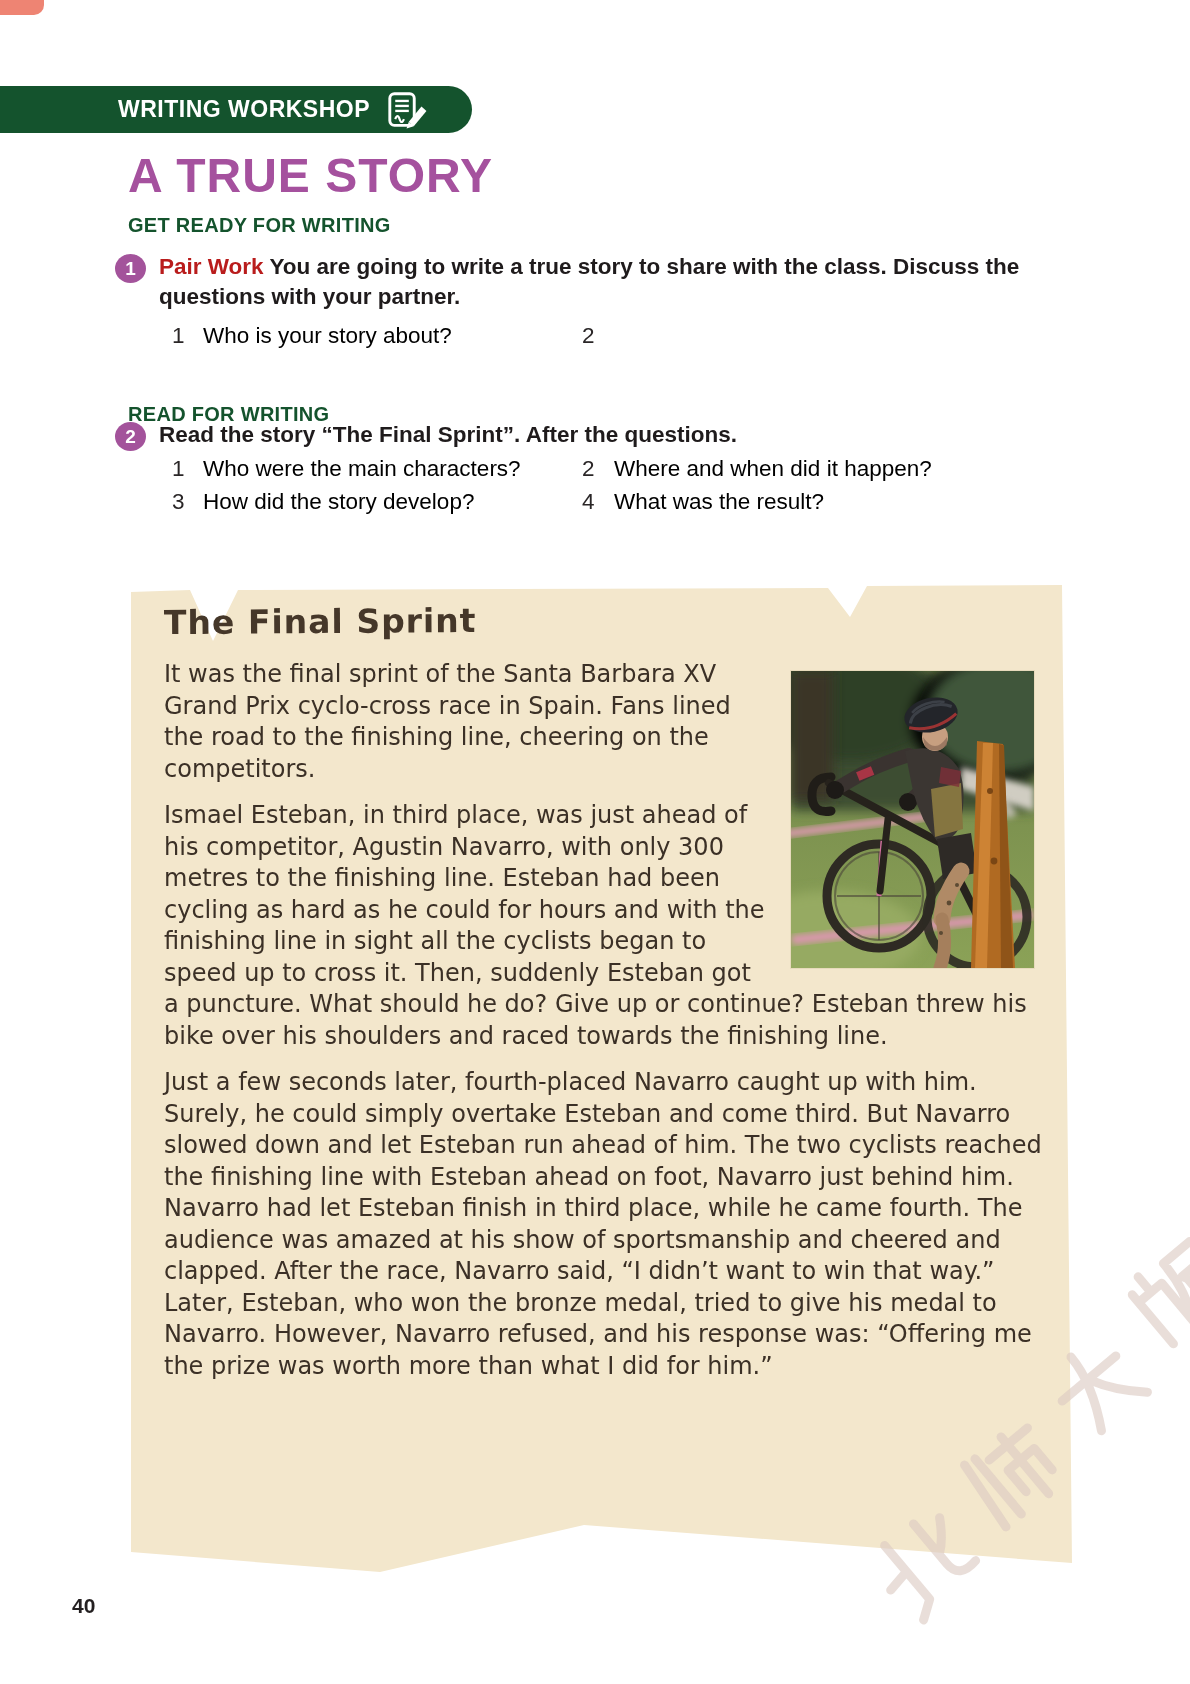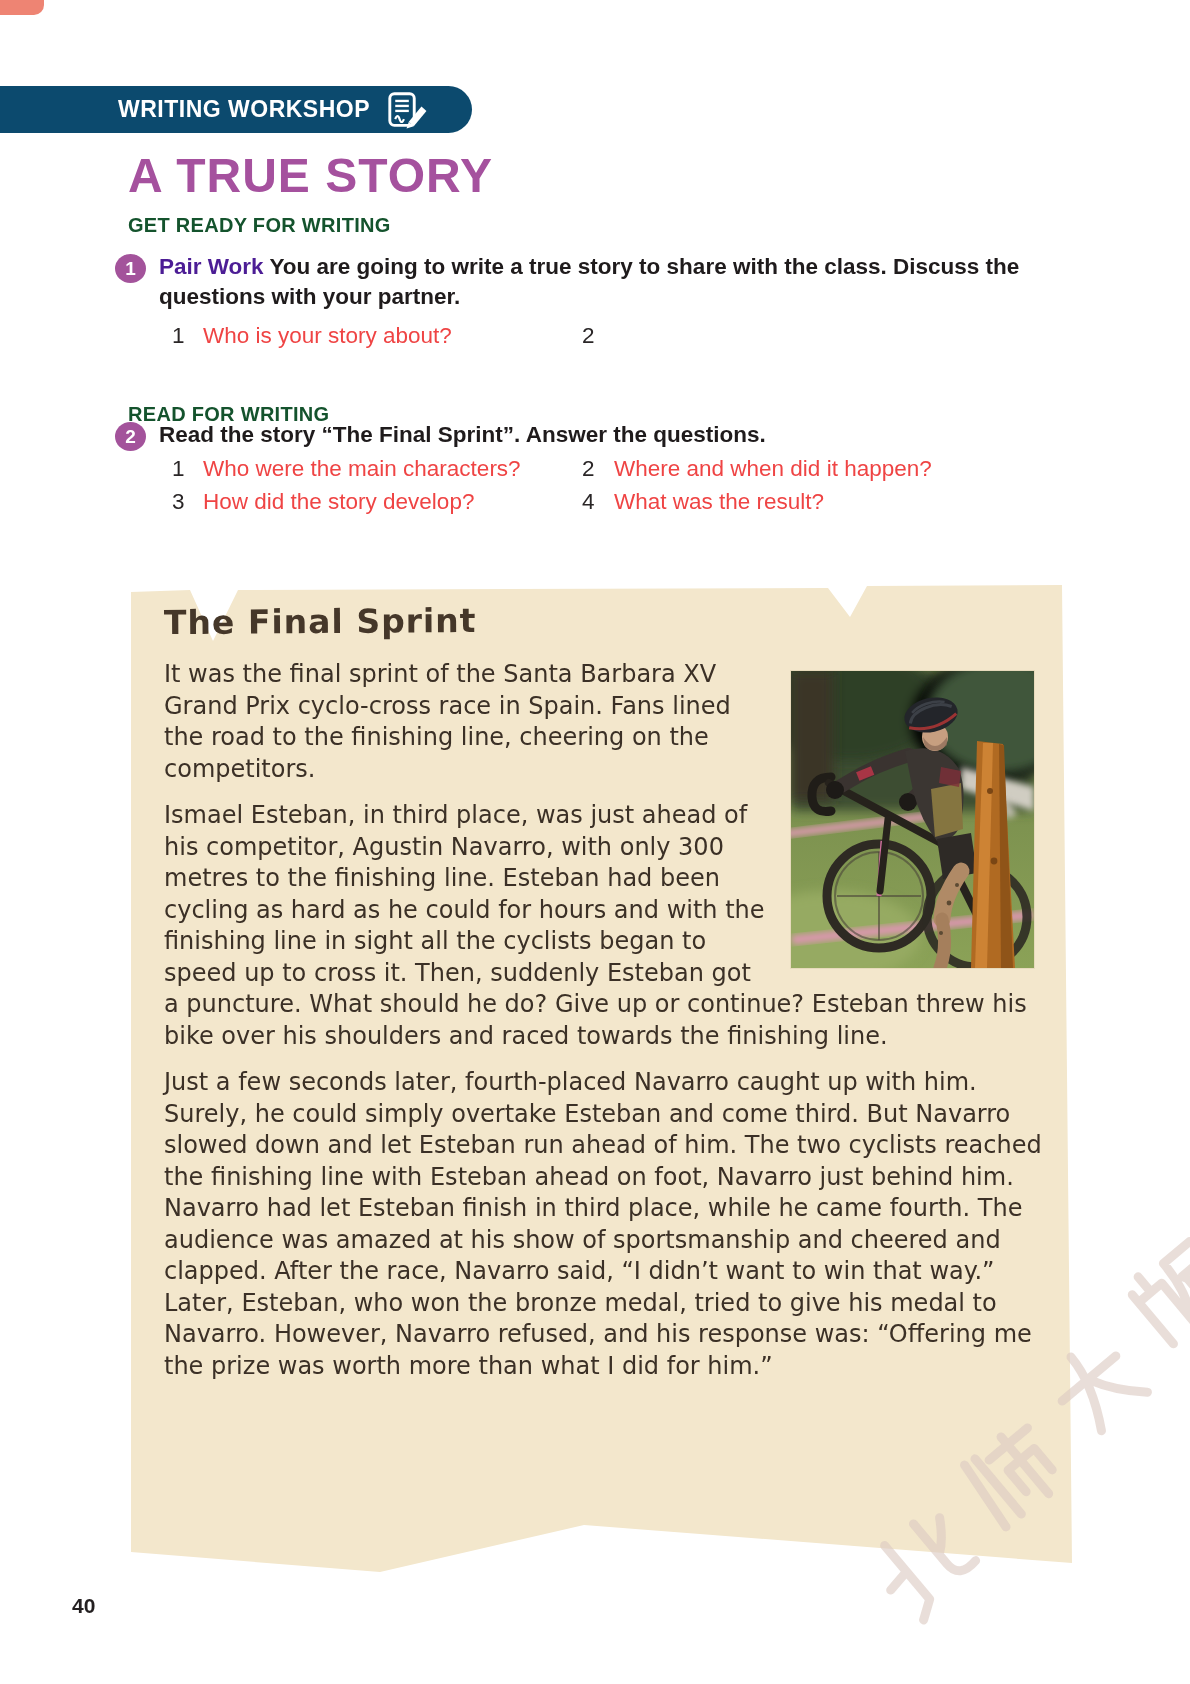--- a/index.html
+++ b/index.html
@@ -4,21 +4,21 @@
 <style>
   html,body{margin:0;padding:0;background:#ffffff;}
   .page{
     position:relative;width:1190px;height:1684px;background:#ffffff;
     overflow:hidden;font-family:"Liberation Sans",sans-serif;
   }
   
   .top-tab{position:absolute;left:0;top:0;width:44px;height:15px;background:#ee8473;border-radius:0 0 10px 0;}
   
   .banner{
-    position:absolute;left:0;top:86px;width:472px;height:47px;background:#0c4a6e;
+    position:absolute;left:0;top:86px;width:472px;height:47px;background:#14532d;
     border-radius:0 24px 24px 0;display:flex;align-items:center;
   }
   .banner-label{color:#ffffff;font-weight:700;font-size:23px;letter-spacing:.5px;margin-left:118px;}
   .banner-icon{margin-left:16px;display:flex;align-items:center;}
   
   .page-title{
     position:absolute;left:116px;top:136px;font-size:48px;font-weight:700;
     color:#a5519e;letter-spacing:1px;margin:12px;
   }
   .orange-heading{
@@ -26,27 +26,27 @@
   }
   .oh1{top:214px;} .oh2{top:403px;}
   
   .activity{position:absolute;left:115px;display:flex;align-items:flex-start;}
   .a1{top:252px;} .a2{top:420px;}
   .num-badge{
     flex:0 0 auto;width:31px;height:29px;border-radius:50%;background:#a3539b;color:#fff;
     font-weight:700;font-size:19px;display:flex;align-items:center;justify-content:center;margin-top:2px;
   }
   .act-text{margin-left:13px;width:945px;font-size:22.5px;font-weight:700;color:#1f1b1c;line-height:30px;}
-  .pair-work{color:#4c1d95;}
+  .pair-work{color:#b91c1c;}
   
   .q-block{position:absolute;left:158px;width:920px;}
   .qb1{top:323px;} .qb2{top:456px;}
   .q-row{position:relative;height:33px;}
   .q-num{position:absolute;font-size:22.5px;color:#2a2627;}
-  .q-text{position:absolute;font-size:22.5px;color:#ef4444;}
+  .q-text{position:absolute;font-size:22.5px;color:#000000;}
   .c1n{left:14px;} .c1t{left:45px;} .c2n{left:424px;} .c2t{left:456px;}
   
   .story{position:absolute;left:128px;top:584px;width:944px;height:995px;}
   .story-bg{position:absolute;left:0;top:0;}
   .story-content{position:relative;padding:16px 30px 0 36px;}
   .story-title{
     margin:0 0 20px 0;font-family:"DejaVu Sans",sans-serif;font-size:33px;font-weight:600;
     color:#453729;letter-spacing:1px;transform:rotate(-.4deg);
   }
   .story-photo{
@@ -103,21 +103,21 @@
       <span class="q-num c1n">1</span>
       <span class="q-text c1t">Who is your story about?</span>
       <span class="q-num c2n">2</span>
     </div>
   </div>
 
   <div class="orange-heading oh2">READ FOR WRITING</div>
 
   <div class="activity a2">
     <div class="num-badge">2</div>
-    <div class="act-text">Read the story “The Final Sprint”. Answer the questions.</div>
+    <div class="act-text">Read the story “The Final Sprint”. After the questions.</div>
   </div>
 
   <div class="q-block qb2">
     <div class="q-row">
       <span class="q-num c1n">1</span>
       <span class="q-text c1t">Who were the main characters?</span>
       <span class="q-num c2n">2</span>
       <span class="q-text c2t">Where and when did it happen?</span>
     </div>
     <div class="q-row">

